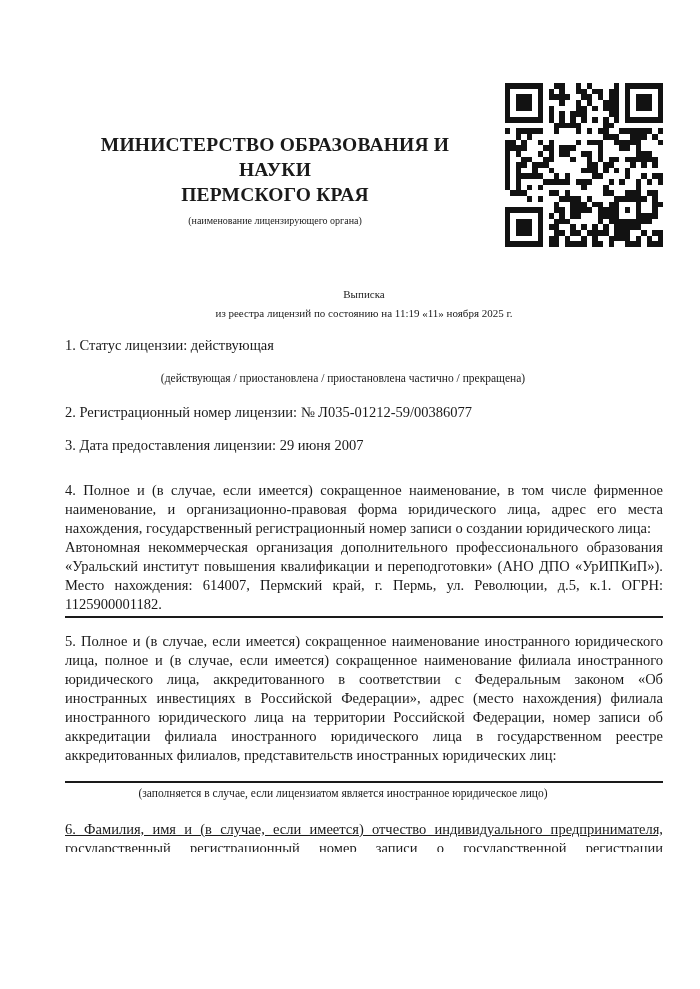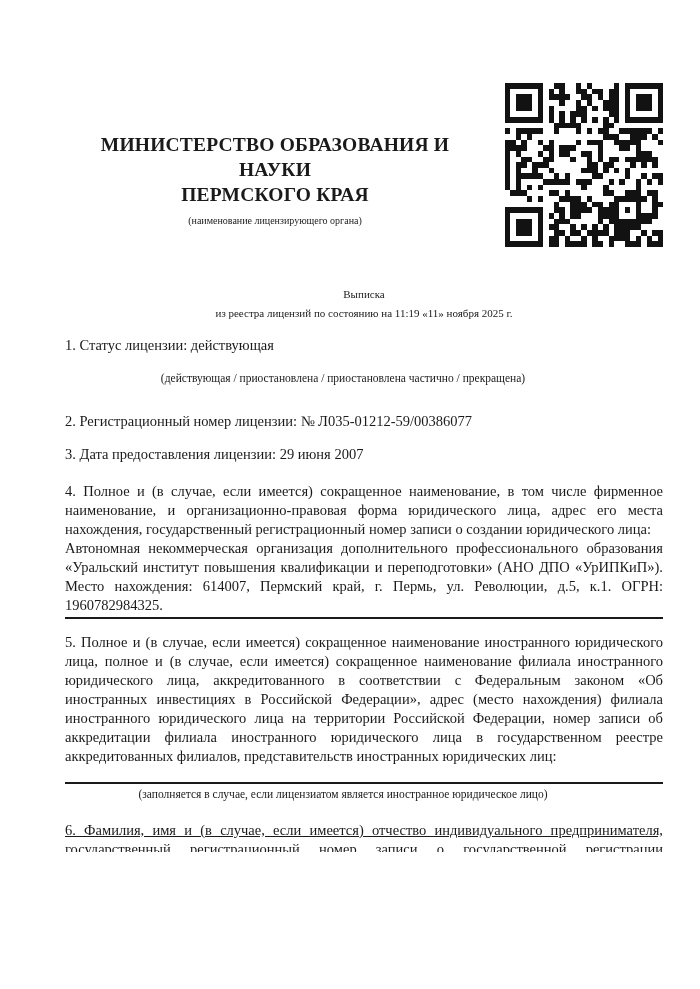--- a/index.html
+++ b/index.html
@@ -30,23 +30,23 @@
 
   
   .item { font-size: 14.5px; line-height: 19px; text-align: justify; }
   .item p { margin: 0; }
   .caption { font-size: 11.5px; line-height: 14px; text-align: center; padding-right: 42px; }
   .rule { border-bottom: 2px solid #1a1a1a; height: 0; }
   .blank-line { height: 16px; }
 
   .mt-item1   { margin-top: 13px; }
   .mt-cap1    { margin-top: 16px; }
-  .mt-item2   { margin-top: 27px; }
+  .mt-item2   { margin-top: 18px; }
   .mt-item3   { margin-top: 14px; }
-  .mt-item4   { margin-top: 18px; }
+  .mt-item4   { margin-top: 26px; }
   .mt-rule4   { margin-top: 2px; }
   .mt-cap     { margin-top: 3px; }
   .mt-item5   { margin-top: 14px; }
   .mt-item6   { margin-top: 20px; text-decoration: underline; }
   .mt-item7   { margin-top: 36px; }
 
   .page-number {
     position: absolute;
     left: 65px; width: 598px;
     top: 928px;
@@ -508,21 +508,21 @@
   <div class="item mt-item2">
     <p>2. Регистрационный номер лицензии: № Л035-01212-59/00386077</p>
   </div>
 
   <div class="item mt-item3">
     <p>3. Дата предоставления лицензии: 29 июня 2007</p>
   </div>
 
   <div class="item mt-item4">
     <p>4. Полное и (в случае, если имеется) сокращенное наименование, в том числе фирменное наименование, и организационно-правовая форма юридического лица, адрес его места нахождения, государственный регистрационный номер записи о создании юридического лица:</p>
-    <p>Автономная некоммерческая организация дополнительного профессионального образования «Уральский институт повышения квалификации и переподготовки» (АНО ДПО «УрИПКиП»). Место нахождения: 614007, Пермский край, г. Пермь, ул. Революции, д.5, к.1. ОГРН: 1960782984325.</p>
+    <p>Автономная некоммерческая организация дополнительного профессионального образования «Уральский институт повышения квалификации и переподготовки» (АНО ДПО «УрИПКиП»). Место нахождения: 614007, Пермский край, г. Пермь, ул. Революции, д.5, к.1. ОГРН: 1125900001182.</p>
   </div>
   <div class="rule mt-rule4"></div>
 
   <div class="item mt-item5">
     <p>5. Полное и (в случае, если имеется) сокращенное наименование иностранного юридического лица, полное и (в случае, если имеется) сокращенное наименование филиала иностранного юридического лица, аккредитованного в соответствии с Федеральным законом «Об иностранных инвестициях в Российской Федерации», адрес (место нахождения) филиала иностранного юридического лица на территории Российской Федерации, номер записи об аккредитации филиала иностранного юридического лица в государственном реестре аккредитованных филиалов, представительств иностранных юридических лиц:</p>
   </div>
   <div class="blank-line"></div>
   <div class="rule"></div>
   <div class="caption mt-cap">(заполняется в случае, если лицензиатом является иностранное юридическое лицо)</div>
 

